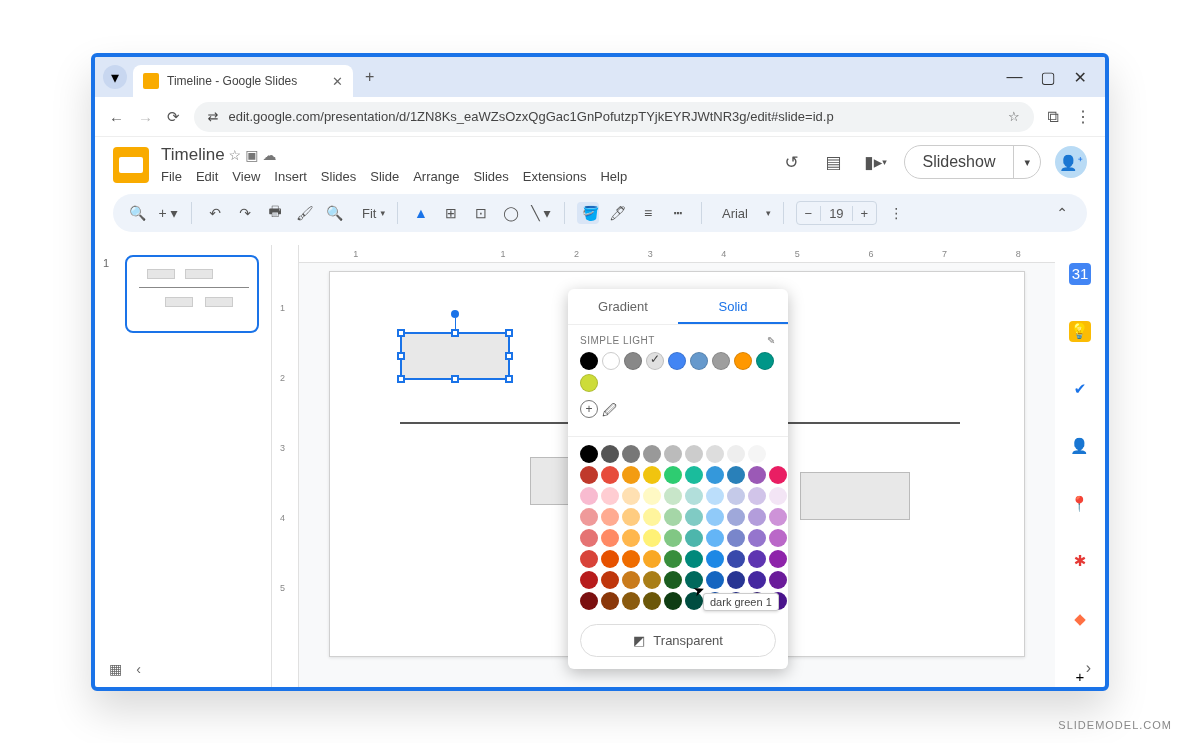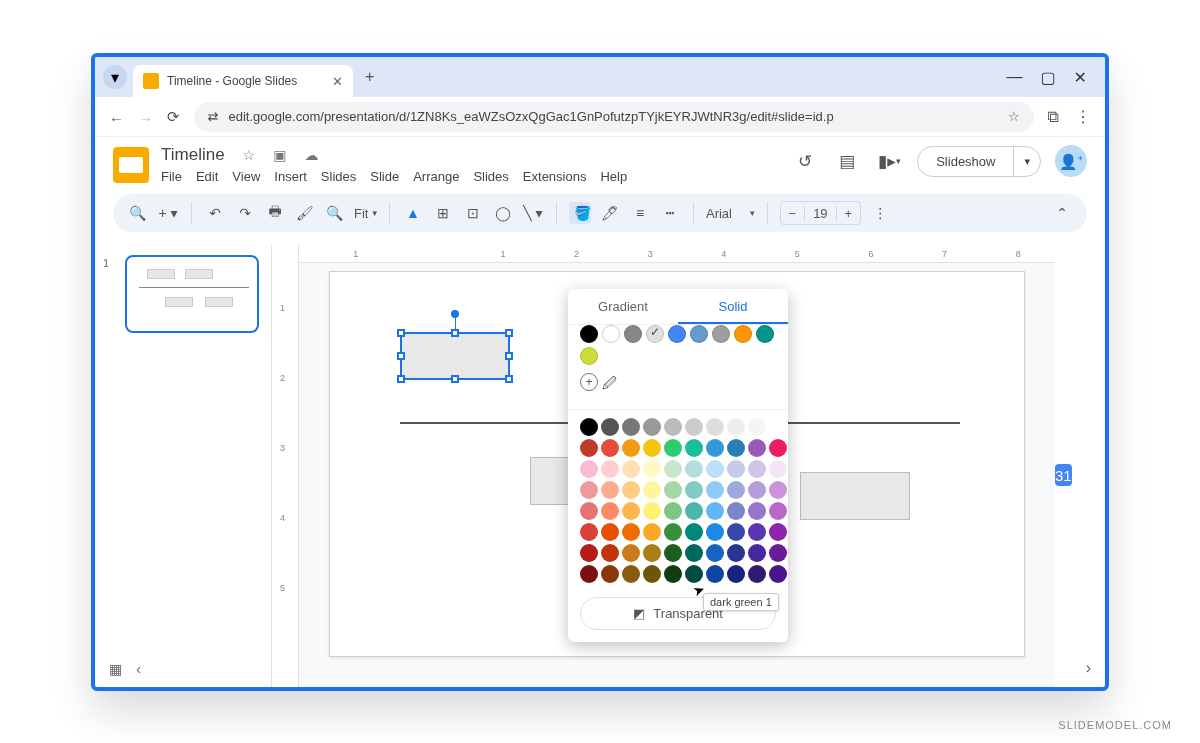--- a/index.html
+++ b/index.html
@@ -14,34 +14,34 @@
 .new-tab { margin-left: 12px; font-size: 16px; color: #555; }
 .win-controls { margin-left: auto; display: flex; gap: 18px; padding-right: 10px; color: #333; }
 .addr-bar { height: 40px; display: flex; align-items: center; padding: 0 14px; gap: 14px; border-bottom: 1px solid #eee; }
 .nav-icon { font-size: 15px; color: #555; cursor: pointer; }
 .url-box { flex: 1; background: #f1f3f4; border-radius: 18px; height: 30px; display: flex; align-items: center; padding: 0 14px; gap: 10px; font-size: 13px; color: #444; }
 .url-icons-right { margin-left: auto; display: flex; gap: 14px; color: #555; }
 .addr-right { display: flex; gap: 16px; color: #555; align-items: center; }
 .docs-header { padding: 8px 18px 4px 18px; display: flex; align-items: flex-start; gap: 12px; }
 .slides-logo { width: 36px; height: 36px; background: #f9ab00; border-radius: 4px; position: relative; margin-top: 2px; }
 .slides-logo::after { content: ""; position: absolute; left: 6px; top: 10px; width: 24px; height: 16px; background: #fff; border-radius: 2px; }
-.doc-title-row { display: flex; align-items: center; gap: 18px; }
+.doc-title-row { display: flex; align-items: center; gap: 4px; }
 .doc-title { font-size: 17px; color: #444; }
 .title-icon { font-size: 14px; color: #777; }
 .menubar { display: flex; gap: 14px; font-size: 13px; color: #444; margin-top: 4px; }
 .header-right { margin-left: auto; display: flex; align-items: center; gap: 14px; }
 .hdr-icon { width: 28px; height: 28px; display: flex; align-items: center; justify-content: center; font-size: 17px; color: #555; cursor: pointer;}
 .slideshow-btn { display: flex; align-items: center; border: 1px solid #ccc; border-radius: 20px; overflow: hidden; }
-.slideshow-main { padding: 7px 18px; font-size: 13px; color: #444; border-right: 1px solid #ccc; }
+.slideshow-main { padding: 7px 18px; font-size: 16px; color: #444; border-right: 1px solid #ccc; }
 .slideshow-drop { padding: 7px 10px; font-size: 11px; color: #444; }
 .share-btn { width: 32px; height: 32px; border-radius: 50%; background: #b9dbf5; display: flex; align-items: center; justify-content: center; font-size: 15px; color: #1a73e8; }
 .toolbar { margin: 6px 18px; background: #eef3fa; border-radius: 24px; height: 38px; display: flex; align-items: center; padding: 0 14px; gap: 8px; font-size: 13px; color: #555; }
 .tb-sep { width: 1px; height: 22px; background: #cdd7e3; margin: 0 4px; }
 .tb-icon { width: 22px; text-align: center; cursor: pointer; font-size: 14px; }
-.tb-text { display: flex; align-items: center; gap: 4px; cursor: pointer; }
+.tb-text { display: flex; align-items: center; gap: 4px; cursor: pointer; margin-left: 8px; }
 .tb-active { background: #d9e5f6; border-radius: 4px; padding: 3px 5px; }
 .font-box { display: flex; align-items: center; border: 1px solid #cdd7e3; border-radius: 4px; height: 24px; }
 .font-part { padding: 0 8px; font-size: 13px; color: #555; }
 .font-part.mid { border-left: 1px solid #cdd7e3; border-right: 1px solid #cdd7e3; }
 .tb-right { margin-left: auto; display: flex; align-items: center; gap: 10px; }
 .workspace { position: absolute; left: 0; right: 0; top: 188px; bottom: 0; display: flex; }
 .filmstrip { width: 176px; padding: 10px 8px; }
 .slide-num { font-size: 11px; color: #666; display: inline-block; width: 14px; vertical-align: top; margin-top: 2px; }
 .thumb { display: inline-block; width: 134px; height: 78px; border: 2.5px solid #1a73e8; border-radius: 8px; background: #fff; position: relative; vertical-align: top; margin-left: 4px; }
 .thumb .mini { position: absolute; background: #e6e6e6; border: 1px solid #ccc; }
@@ -49,21 +49,21 @@
 .canvas-area { flex: 1; background: #f8f9fa; position: relative; }
 .hruler { height: 18px; background: #fff; border-bottom: 1px solid #e0e0e0; display: flex; align-items: center; font-size: 9px; color: #888; padding-left: 20px; }
 .hruler span { flex: 1; text-align: center; }
 .slide-canvas { position: absolute; left: 30px; top: 26px; right: 30px; bottom: 30px; background: #fff; border: 1px solid #d0d0d0; box-shadow: 0 1px 3px rgba(0,0,0,0.1); }
 .shape { position: absolute; background: #e8e8e8; border: 1px solid #bbb; }
 .shape.selected { background: #e8e8e8; border: 2px solid #1a73e8; }
 .handle { position: absolute; width: 8px; height: 8px; background: #fff; border: 2px solid #1a73e8; }
 .rot-handle { position: absolute; width: 8px; height: 8px; background: #1a73e8; border-radius: 50%; left: 50%; top: -24px; transform: translateX(-50%); }
 .rot-line { position: absolute; width: 1px; height: 16px; background: #1a73e8; left: 50%; top: -16px; }
 .hline { position: absolute; height: 2px; background: #555; }
-.side-panel { width: 50px; display: flex; flex-direction: row; align-items: center; gap: 36px; padding-top: 18px; }
+.side-panel { width: 50px; display: flex; flex-direction: column; align-items: center; gap: 36px; padding-top: 18px; }
 .sp-icon { width: 22px; height: 22px; border-radius: 4px; display: flex; align-items: center; justify-content: center; font-size: 15px; }
 .popover { position: absolute; left: 473px; top: 232px; width: 220px; background: #fff; border-radius: 6px; box-shadow: 0 4px 16px rgba(0,0,0,0.25); z-index: 50; padding-bottom: 10px; }
 .pop-tabs { display: flex; border-bottom: 1px solid #eee; }
 .pop-tab { flex: 1; text-align: center; padding: 10px 0 8px 0; font-size: 13px; color: #666; cursor: pointer; }
 .pop-tab.active { color: #1a73e8; border-bottom: 2px solid #1a73e8; font-weight: 500; }
 .pop-section-label { font-size: 10px; letter-spacing: 0.5px; color: #777; padding: 10px 12px 6px 12px; display: flex; justify-content: space-between; align-items: center; }
 .pop-row { display: flex; gap: 4px; padding: 0 12px 8px 12px; flex-wrap: wrap; }
 .swatch { width: 18px; height: 18px; border-radius: 50%; border: 1px solid rgba(0,0,0,0.15); cursor: pointer; }
 .swatch.check { position: relative; }
 .swatch.check::after { content: "✓"; position: absolute; left: 3px; top: -1px; font-size: 12px; color: #444; }
@@ -258,20 +258,24 @@
   <div class="footer-icons">
     <span>▦</span>
     <span>‹</span>
   </div>
   <div class="bottom-chevron">›</div>
 
   <div class="popover">
     <div class="pop-tabs">
       <div class="pop-tab">Gradient</div>
       <div class="pop-tab active">Solid</div>
+    </div>
+    <div class="pop-section-label">
+      <span>SIMPLE LIGHT</span>
+      <span>✎</span>
     </div>
     <div class="pop-row" id="simple-row">
         <div class="swatch" style="background: rgb(0, 0, 0);"></div>
         <div class="swatch" style="background: rgb(255, 255, 255); border: 1px solid rgb(204, 204, 204);"></div>
         <div class="swatch" style="background: rgb(136, 136, 136);"></div>
         <div class="swatch check" style="background: rgb(224, 224, 224);"></div>
         <div class="swatch" style="background: rgb(66, 133, 244);"></div>
         <div class="swatch" style="background: rgb(102, 153, 204);"></div>
         <div class="swatch" style="background: rgb(158, 158, 158);"></div>
         <div class="swatch" style="background: rgb(255, 152, 0);"></div>

